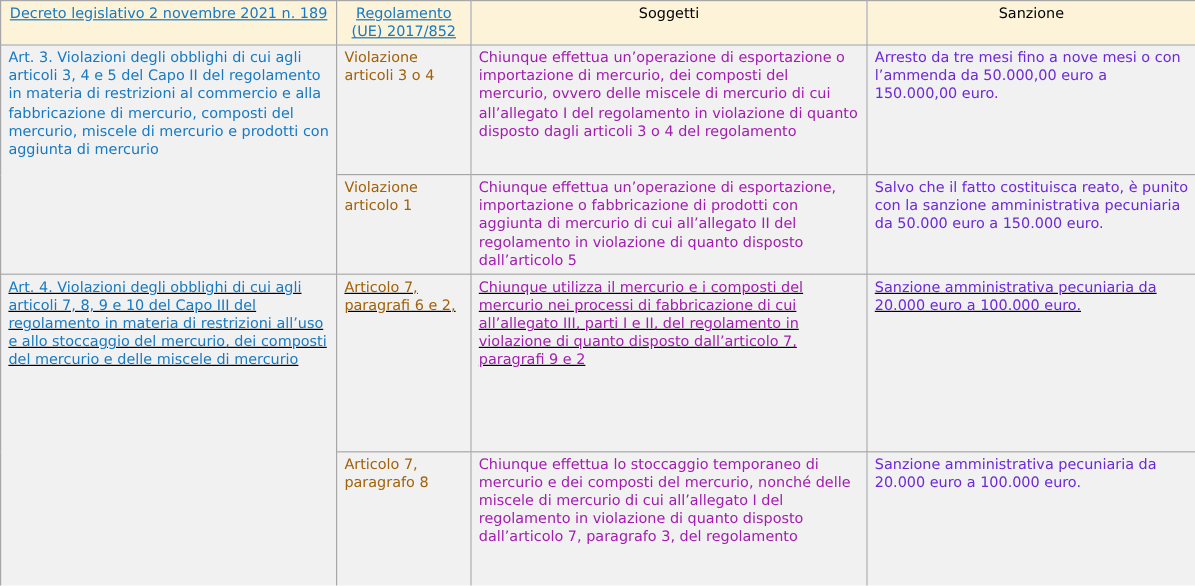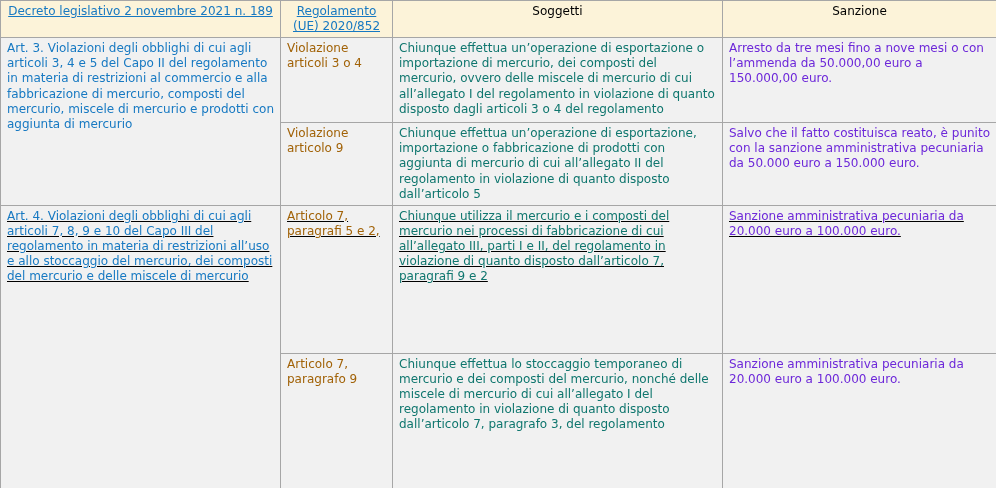--- a/index.html
+++ b/index.html
@@ -33,44 +33,44 @@
     padding-top: 4px;
   }
   tbody td { background: #f1f1f1; }
   a.hdr-link {
     color: #1779c2;
     text-decoration: underline;
     cursor: pointer;
   }
   td.decreto { color: #1779c2; }
   td.regolamento { color: #a16207; }
-  td.soggetti { color: #0f766e; }
+  td.soggetti { color: #a21caf; }
   td.sanzione { color: #6d28d9; }
-  tr.r1a { height: 85px; }
+  tr.r1a { height: 108px; }
   tr.r1b { height: 62px; }
   tr.r2a { height: 148px; text-decoration: underline; }
   tr.r2b { height: 159px; }
 </style>
 </head>
 <body>
 
 <table class="sanctions">
   <colgroup>
     <col style="width:280px">
     <col style="width:112px">
     <col style="width:330px">
     <col style="width:274px">
   </colgroup>
   <thead>
     <tr>
       <th>
         <a class="hdr-link">Decreto legislativo 2 novembre 2021 n. 189</a>
       </th>
       <th>
-        <a class="hdr-link">Regolamento (UE) 2020/852</a>
+        <a class="hdr-link">Regolamento (UE) 2017/852</a>
       </th>
       <th>
         <span>Soggetti</span>
       </th>
       <th>
         <span>Sanzione</span>
       </th>
     </tr>
   </thead>
   <tbody>
@@ -83,46 +83,46 @@
       </td>
       <td class="soggetti">
         <span>Chiunque effettua un’operazione di esportazione o importazione di mercurio, dei composti del mercurio, ovvero delle miscele di mercurio di cui all’allegato I del regolamento in violazione di quanto disposto dagli articoli 3 o 4 del regolamento</span>
       </td>
       <td class="sanzione">
         <span>Arresto da tre mesi fino a nove mesi o con l’ammenda da 50.000,00 euro a 150.000,00 euro.</span>
       </td>
     </tr>
     <tr class="r1b">
       <td class="regolamento">
-        <span>Violazione articolo 9</span>
+        <span>Violazione articolo 1</span>
       </td>
       <td class="soggetti">
         <span>Chiunque effettua un’operazione di esportazione, importazione o fabbricazione di prodotti con aggiunta di mercurio di cui all’allegato II del regolamento in violazione di quanto disposto dall’articolo 5</span>
       </td>
       <td class="sanzione">
         <span>Salvo che il fatto costituisca reato, è punito con la sanzione amministrativa pecuniaria da 50.000 euro a 150.000 euro.</span>
       </td>
     </tr>
     <tr class="r2a">
       <td rowspan="2" class="decreto">
         <span>Art. 4. Violazioni degli obblighi di cui agli articoli 7, 8, 9 e 10 del Capo III del regolamento in materia di restrizioni all’uso e allo stoccaggio del mercurio, dei composti del mercurio e delle miscele di mercurio</span>
       </td>
       <td class="regolamento">
-        <span>Articolo 7, paragrafi 5 e 2,</span>
+        <span>Articolo 7, paragrafi 6 e 2,</span>
       </td>
       <td class="soggetti">
         <span>Chiunque utilizza il mercurio e i composti del mercurio nei processi di fabbricazione di cui all’allegato III, parti I e II, del regolamento in violazione di quanto disposto dall’articolo 7, paragrafi 9 e 2</span>
       </td>
       <td class="sanzione">
         <span>Sanzione amministrativa pecuniaria da 20.000 euro a 100.000 euro.</span>
       </td>
     </tr>
     <tr class="r2b">
       <td class="regolamento">
-        <span>Articolo 7, paragrafo 9</span>
+        <span>Articolo 7, paragrafo 8</span>
       </td>
       <td class="soggetti">
         <span>Chiunque effettua lo stoccaggio temporaneo di mercurio e dei composti del mercurio, nonché delle miscele di mercurio di cui all’allegato I del regolamento in violazione di quanto disposto dall’articolo 7, paragrafo 3, del regolamento</span>
       </td>
       <td class="sanzione">
         <span>Sanzione amministrativa pecuniaria da 20.000 euro a 100.000 euro.</span>
       </td>
     </tr>
   </tbody>
 </table>

